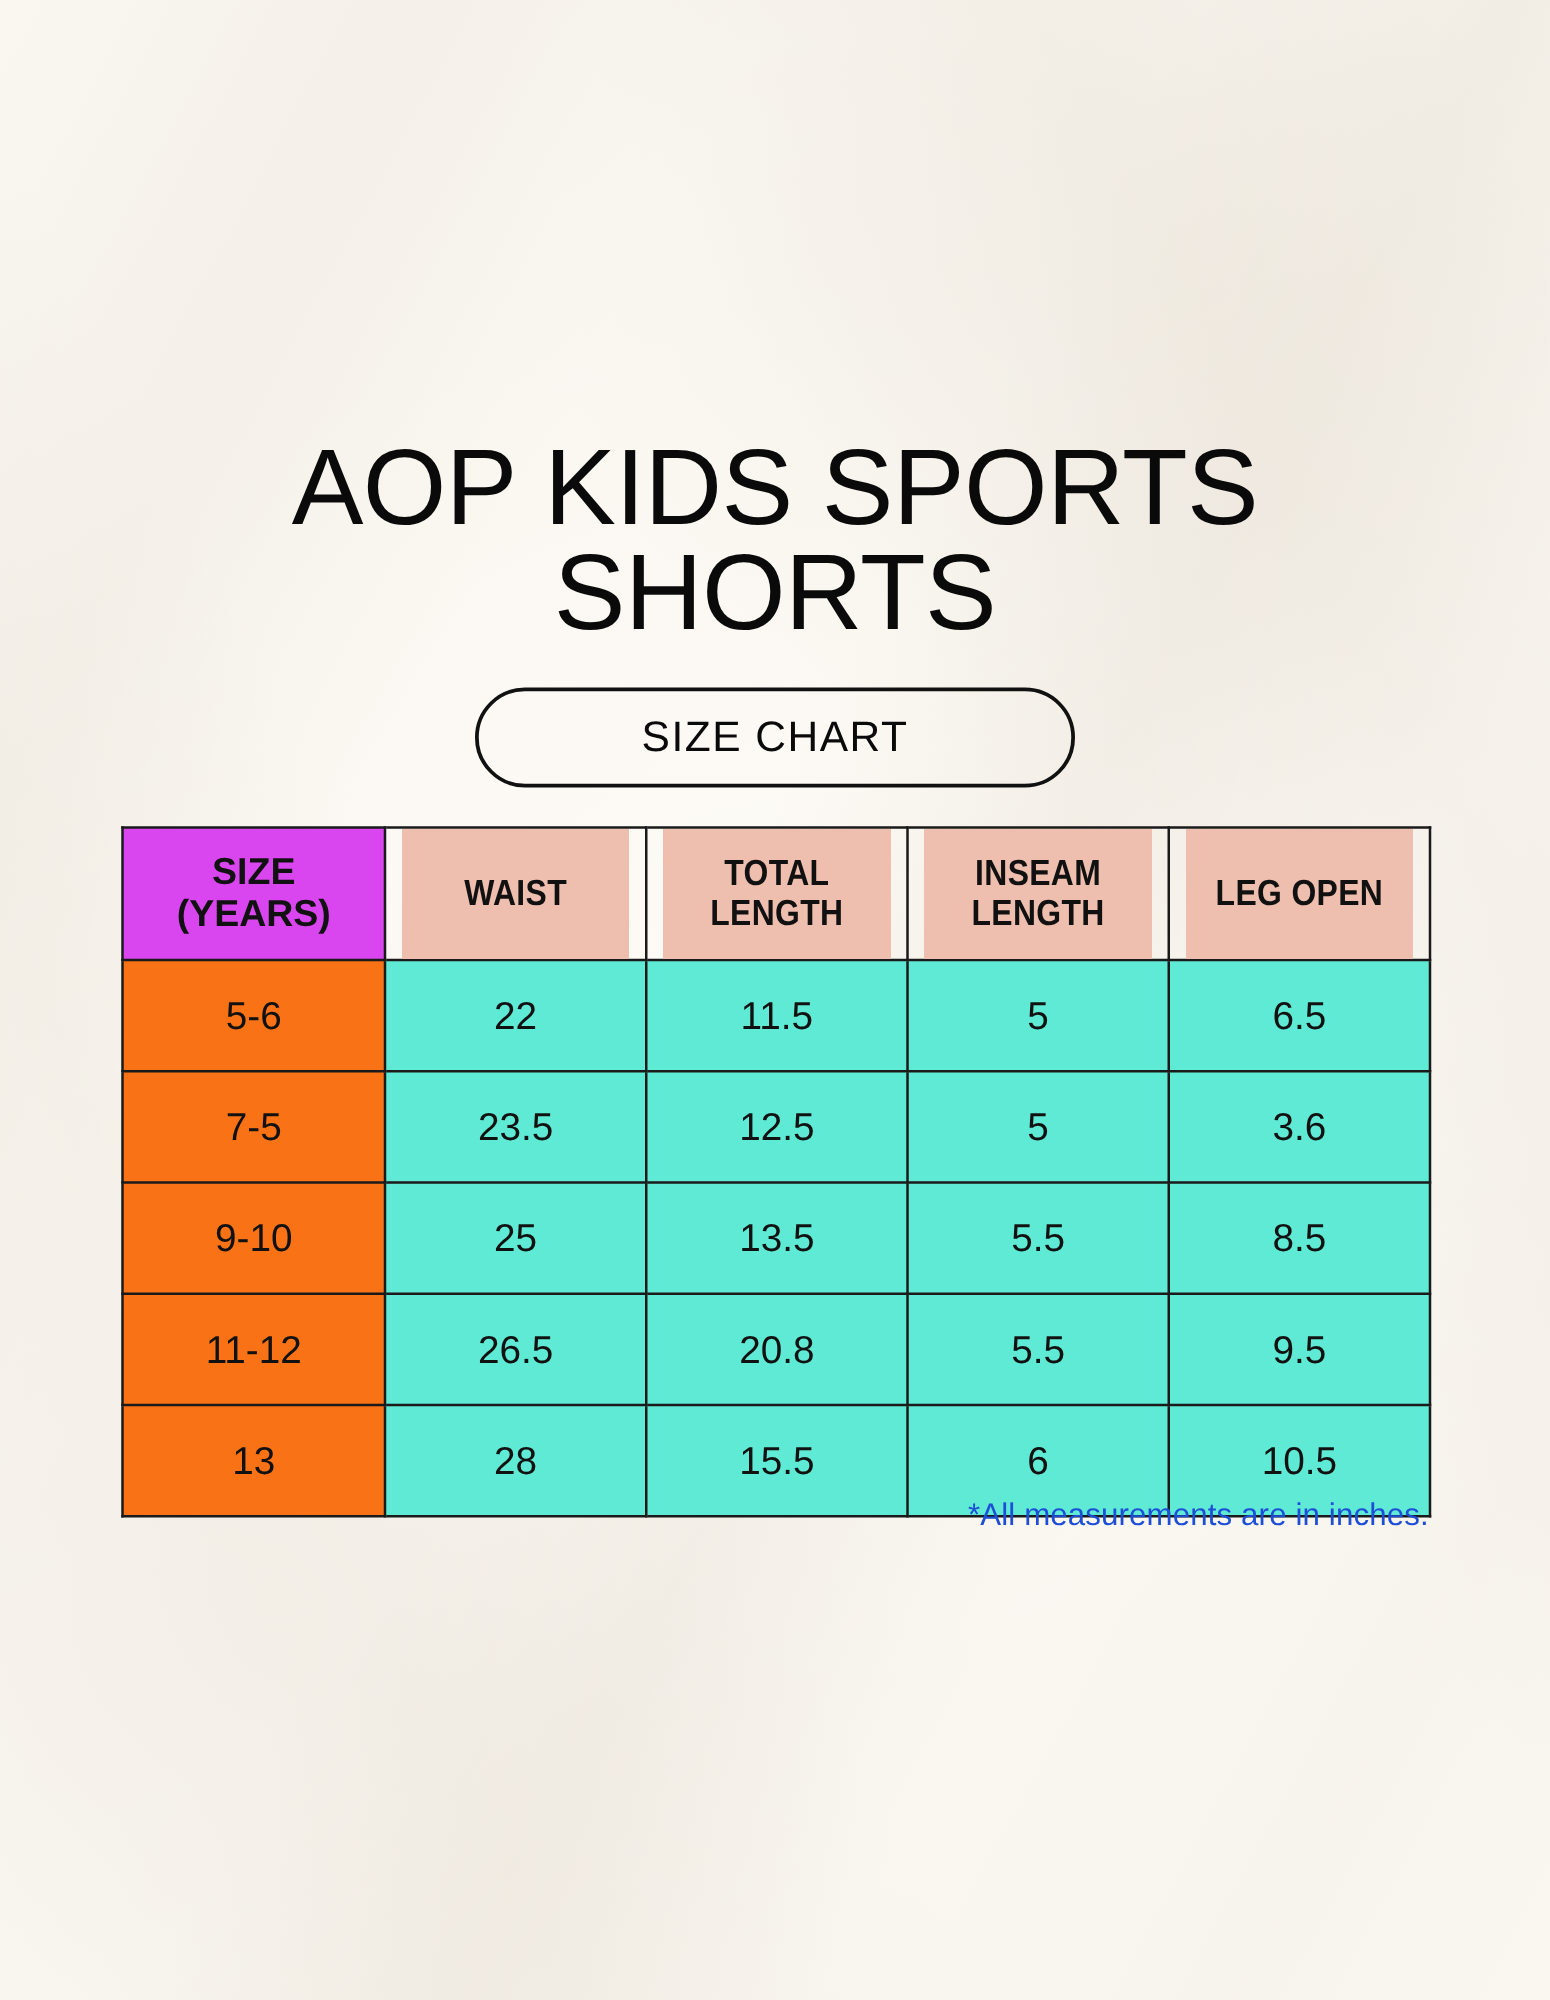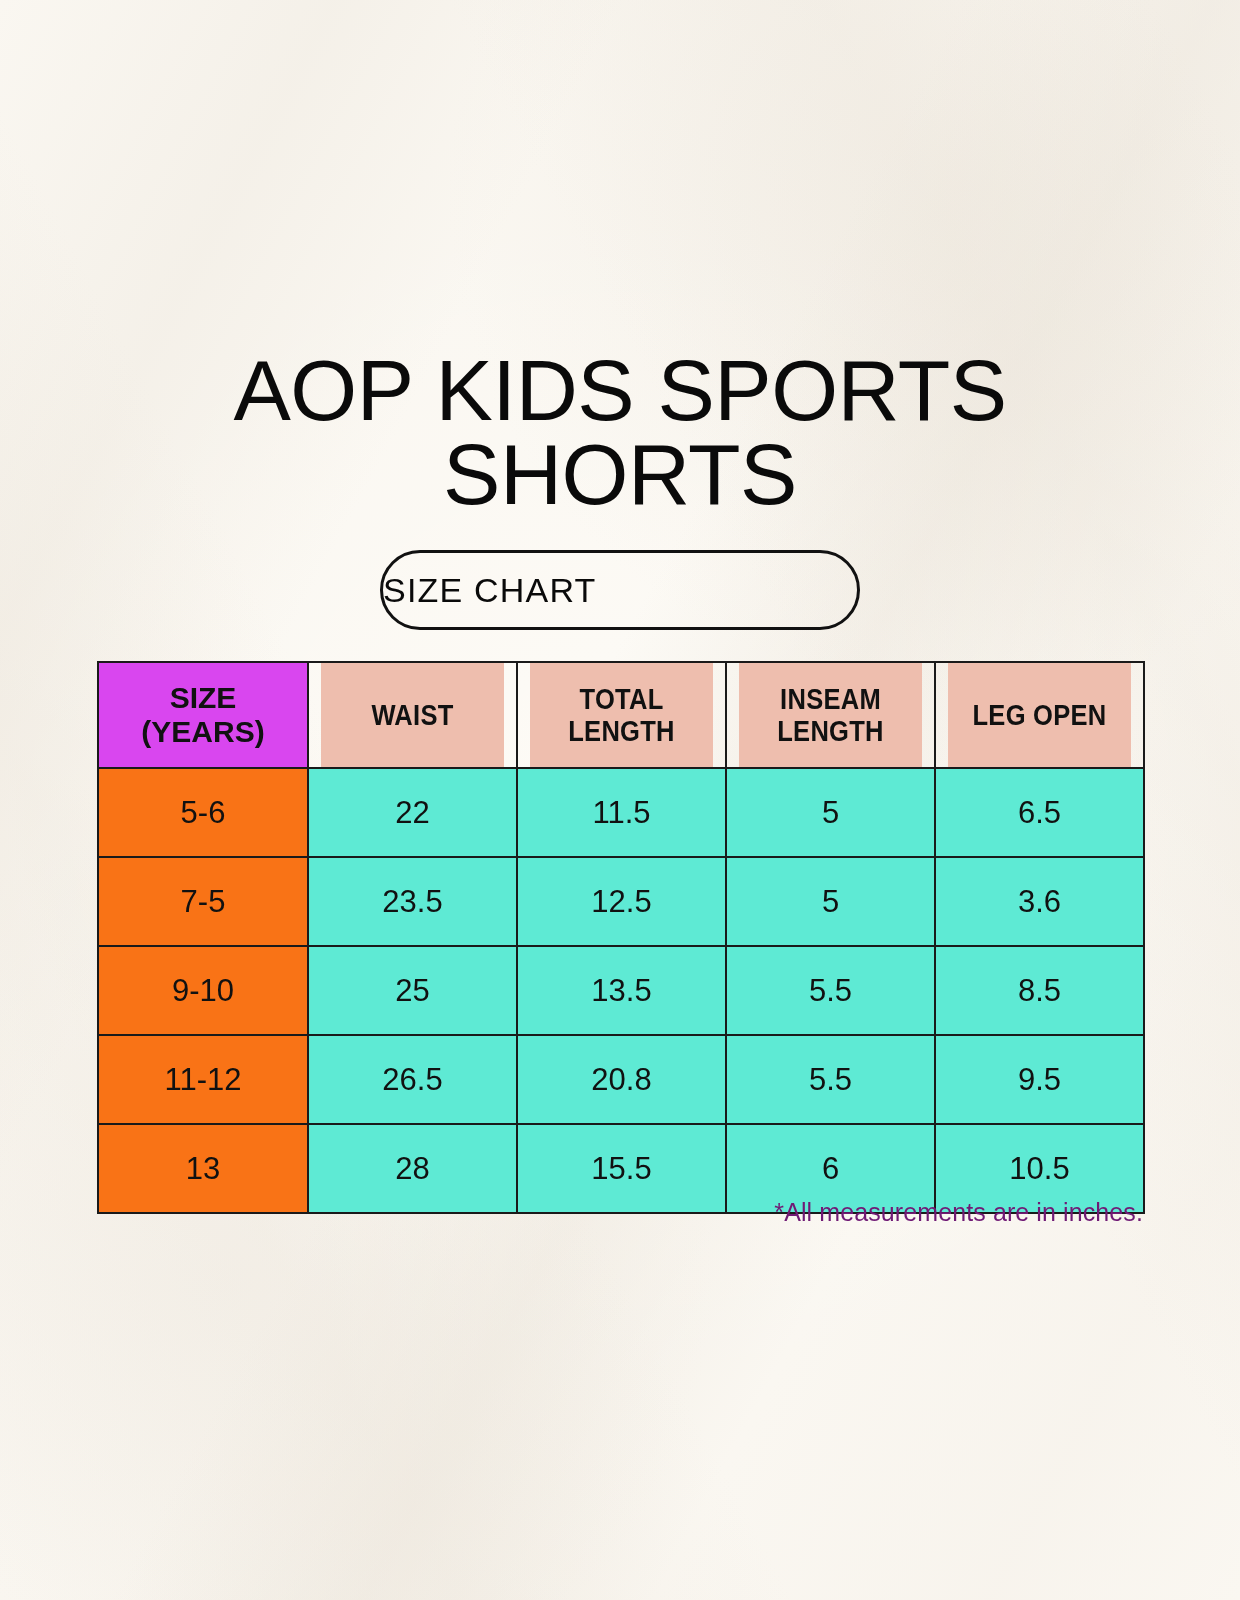--- a/index.html
+++ b/index.html
@@ -75,21 +75,21 @@
     position: absolute;
     left: 50%;
     transform: translateX(-50%);
     top: 550px;
     width: 480px;
     height: 80px;
     border: 3px solid #111111;
     border-radius: 40px;
     display: flex;
     align-items: center;
-    justify-content: flex-start;
+    justify-content: center;
     box-sizing: border-box;
     background: transparent;
   }
   .pill-label {
     font-size: 34px;
     font-weight: 500;
     letter-spacing: 1.2px;
     color: #0a0a0a;
   }
 
@@ -148,21 +148,21 @@
   }
 
   .footnote {
     position: absolute;
     left: 97px;
     top: 1198px;
     width: 1046px;
     text-align: right;
     font-size: 25px;
     font-weight: 500;
-    color: #701a75;
+    color: #1d4ed8;
     letter-spacing: 0.1px;
   }
 </style>
 </head>
 <body>
 
 <div id="page-bg"></div>
 <div id="page-bg-2"></div>
 
 <div id="content">

